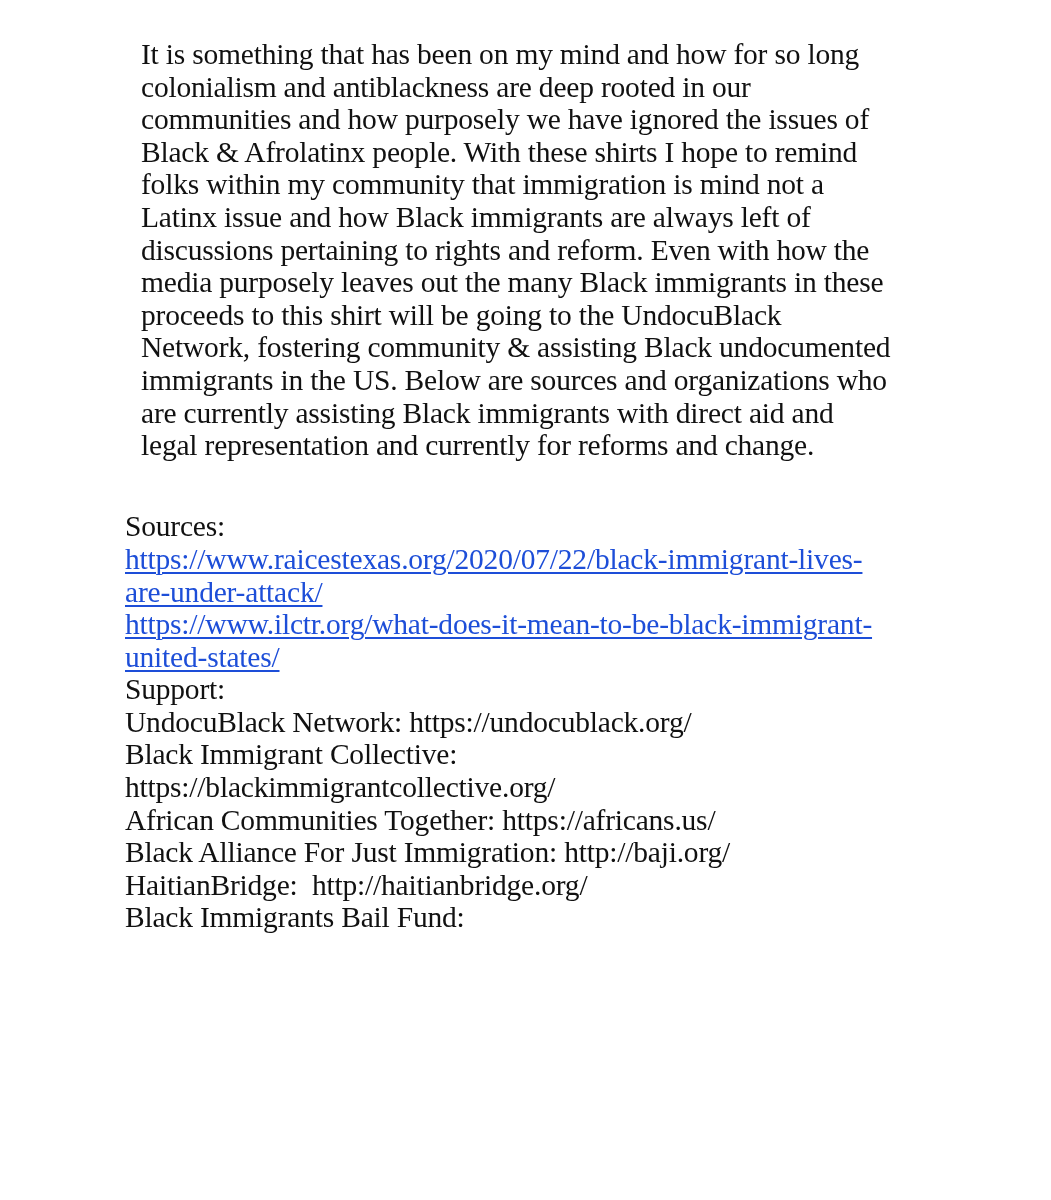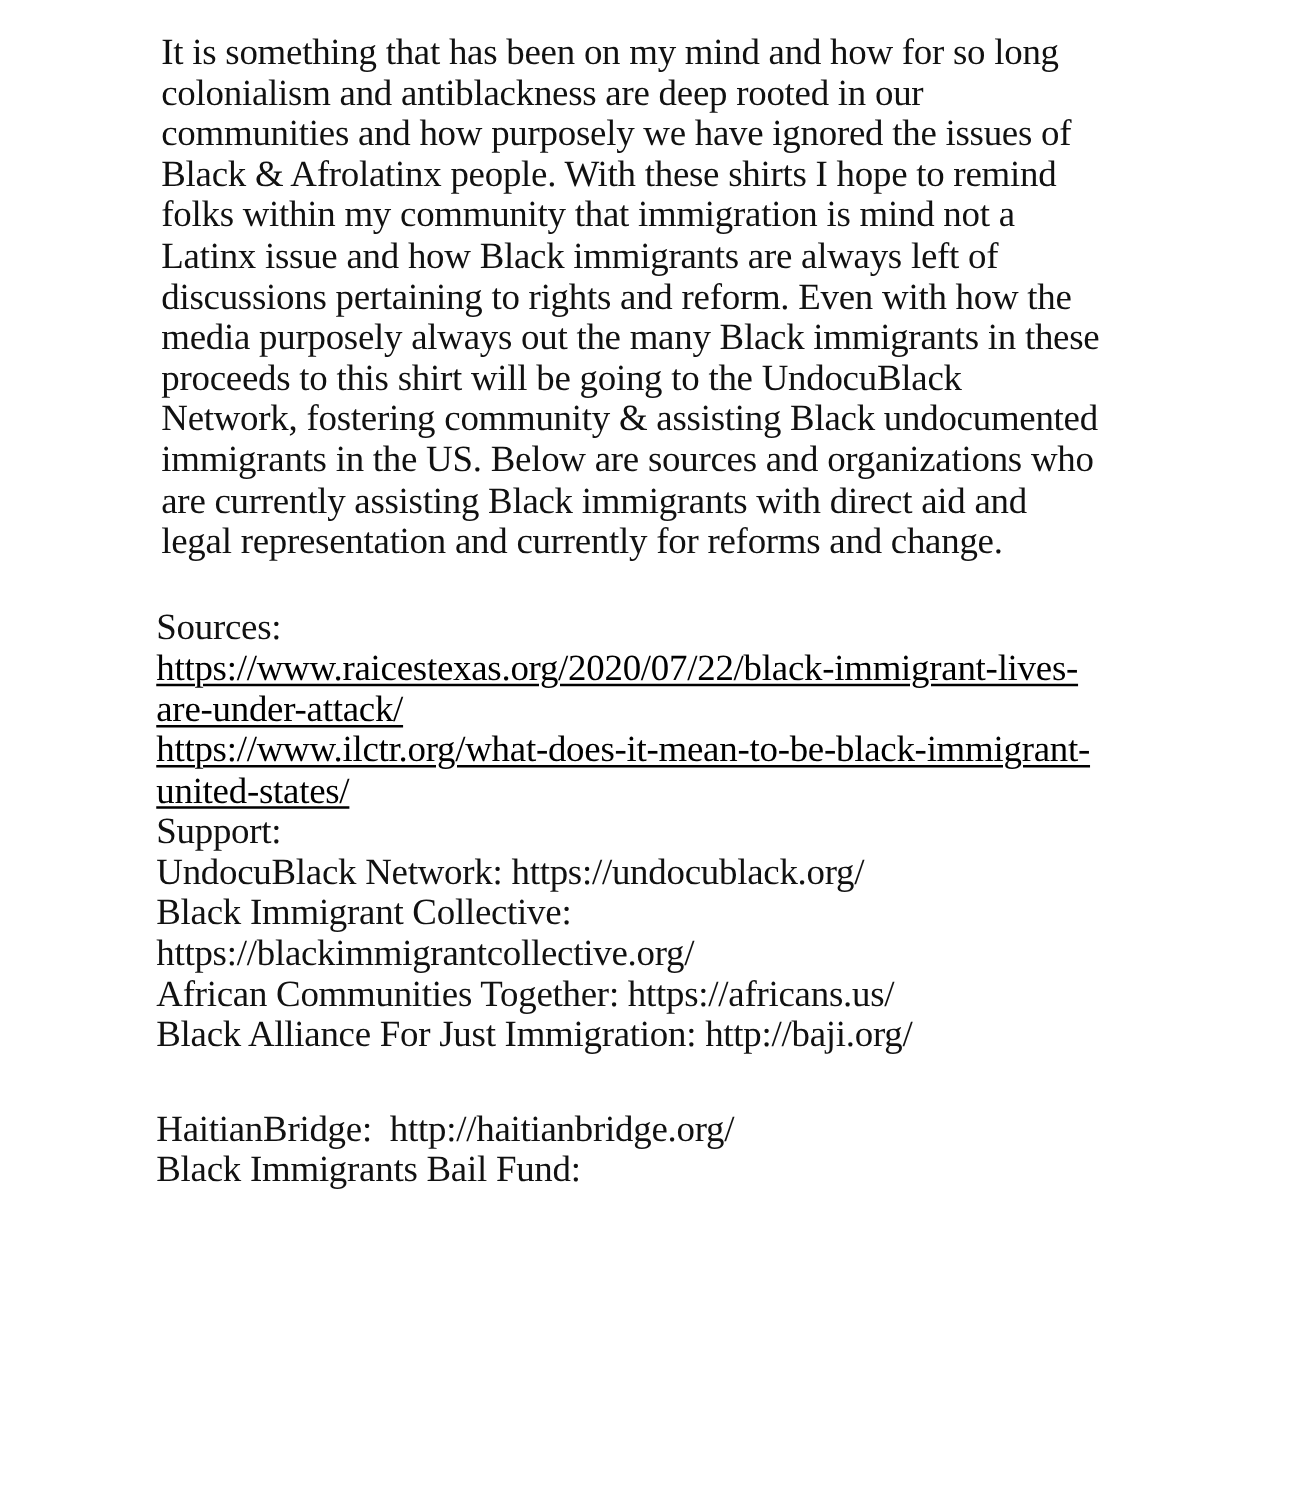--- a/index.html
+++ b/index.html
@@ -18,32 +18,32 @@
       left: 125px;
       top: 22px;
       width: 810px;
       font-family: "Liberation Serif", "DejaVu Serif", serif;
       font-size: 29.5px;
       line-height: 32.6px;
       color: #111111;
       letter-spacing: -0.2px;
     }
     .para {
-      margin: 4px;
+      margin: 16px;
     }
     .line {
       display: block;
       white-space: nowrap;
     }
     .spacer {
       display: block;
       height: 32.6px;
     }
     a.link {
-      color: #000000;
+      color: #1d4ed8;
       text-decoration: underline;
       text-decoration-thickness: 1.5px;
       text-underline-offset: 3px;
     }
     .org-name {
       font-weight: normal;
     }
   </style>
 </head>
 <body>
@@ -51,21 +51,21 @@
 <div class="page">
 
   <p class="para">
     <span class="line">It is something that has been on my mind and how for so long</span>
     <span class="line">colonialism and antiblackness are deep rooted in our</span>
     <span class="line">communities and how purposely we have ignored the issues of</span>
     <span class="line">Black &amp; Afrolatinx people. With these shirts I hope to remind</span>
     <span class="line">folks within my community that immigration is mind not a</span>
     <span class="line">Latinx issue and how Black immigrants are always left of</span>
     <span class="line">discussions pertaining to rights and reform. Even with how the</span>
-    <span class="line">media purposely always out the many Black immigrants in these</span>
+    <span class="line">media purposely leaves out the many Black immigrants in these</span>
     <span class="line">proceeds to this shirt will be going to the UndocuBlack</span>
     <span class="line">Network, fostering community &amp; assisting Black undocumented</span>
     <span class="line">immigrants in the US. Below are sources and organizations who</span>
     <span class="line">are currently assisting Black immigrants with direct aid and</span>
     <span class="line">legal representation and currently for reforms and change.</span>
   </p>
 
   <span class="spacer"></span>
 
   <div>
@@ -89,20 +89,20 @@
 
     <span class="line"><span class="org-name">UndocuBlack Network</span><span>: </span><span>https://undocublack.org/</span></span>
 
     <span class="line"><span class="org-name">Black Immigrant Collective</span><span>:</span></span>
     <span class="line">https://blackimmigrantcollective.org/</span>
 
     <span class="line"><span class="org-name">African Communities Together</span><span>: </span><span>https://africans.us/</span></span>
 
     <span class="line"><span class="org-name">Black Alliance For Just Immigration</span><span>: </span><span>http://baji.org/</span></span>
 
-    <span class="line" style="white-space: pre; margin-top: 43px;"><span class="org-name">HaitianBridge</span><span>:  </span><span>http://haitianbridge.org/</span></span>
+    <span class="line" style="white-space: pre;"><span class="org-name">HaitianBridge</span><span>:  </span><span>http://haitianbridge.org/</span></span>
 
     <span class="line"><span class="org-name">Black Immigrants Bail Fund</span><span>:</span></span>
   </div>
 
   <span class="spacer"></span>
 
 </div>
 
 </body></html>

